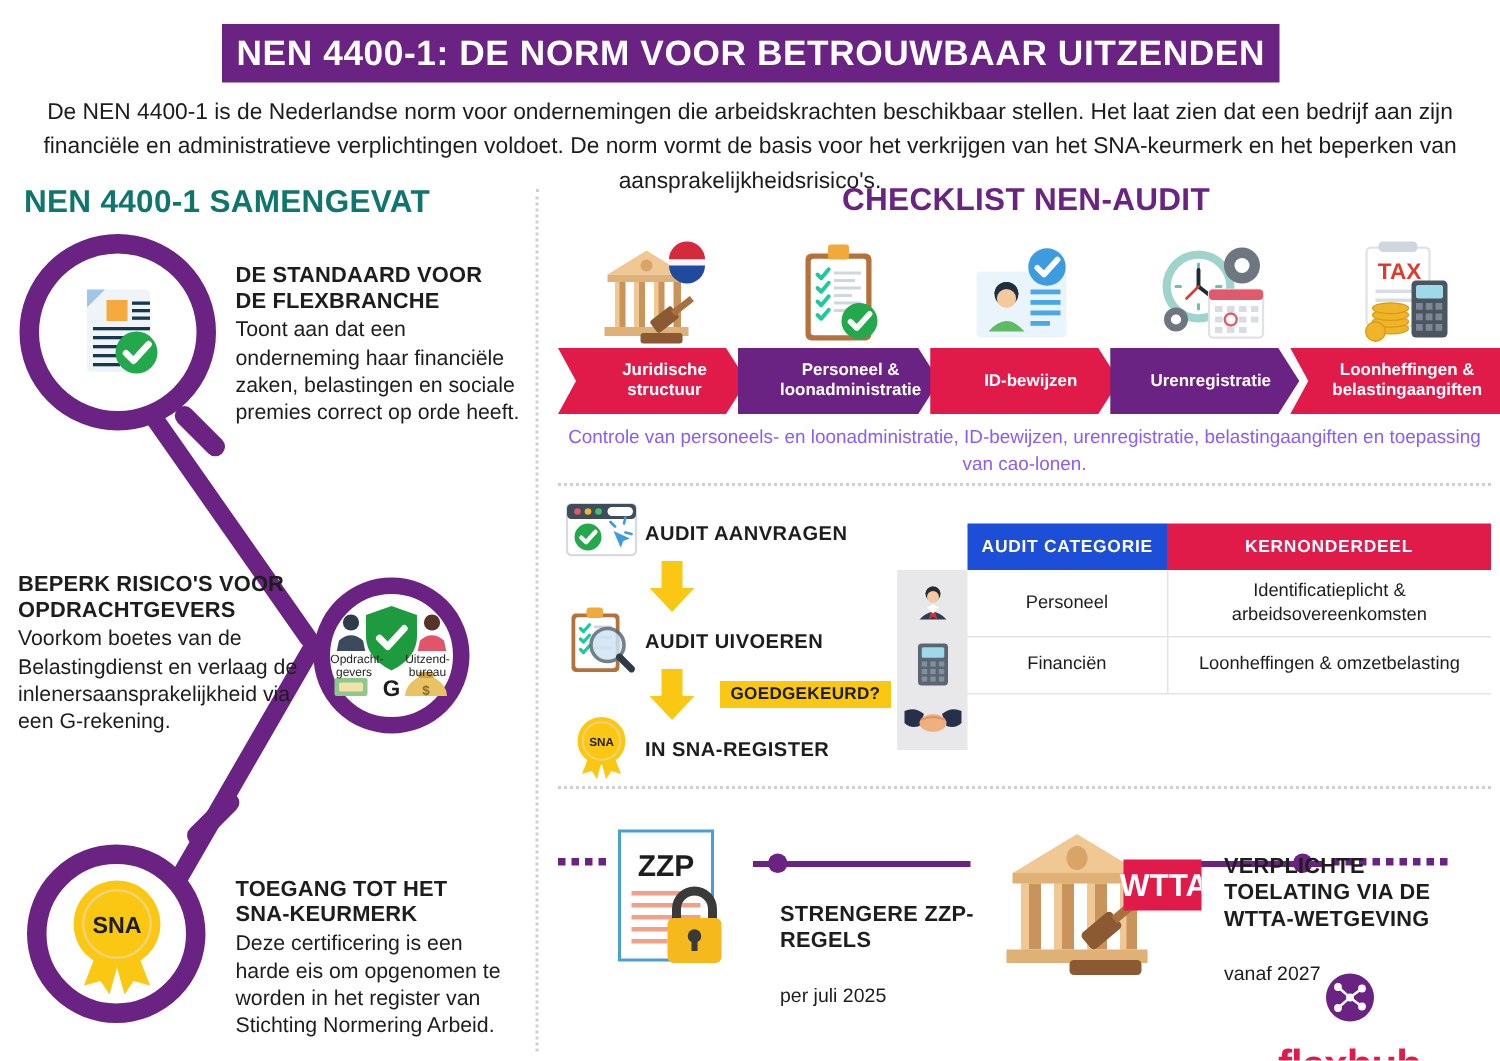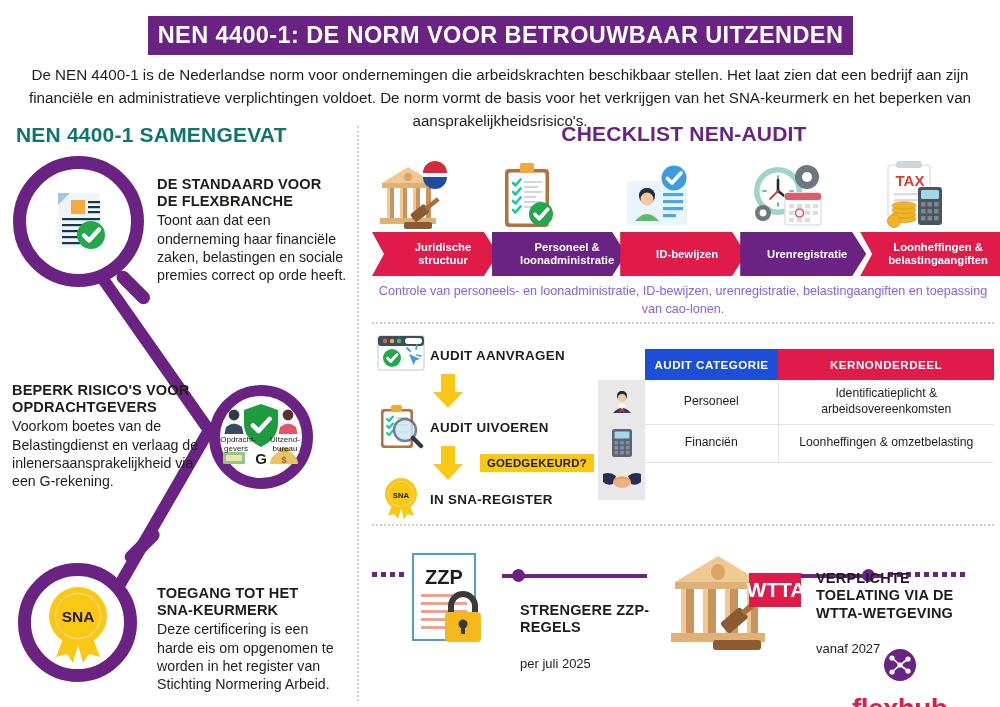--- a/index.html
+++ b/index.html
@@ -82,21 +82,21 @@
     position: absolute; left: 372px; width: 622px; height: 0;
     border-top: 2px dotted #cfcfd4;
   }
 
   
   .chk-icons {
     position: absolute; left: 372px; top: 155px;
     width: 622px; height: 78px;
     display: flex; align-items: flex-end;
   }
-  .chk-icon-cell { flex: 1; display: flex; align-items: flex-end; }
+  .chk-icon-cell { flex: 1; display: flex; justify-content: center; align-items: flex-end; }
 
   
   .ribbon {
     position: absolute; left: 372px; top: 232px;
     width: 622px; height: 44px; display: flex;
   }
   .chev {
     position: relative; flex: 1; height: 44px;
     display: flex; align-items: center; justify-content: center;
     color: #fff; font-weight: bold; font-size: 11.3px;

